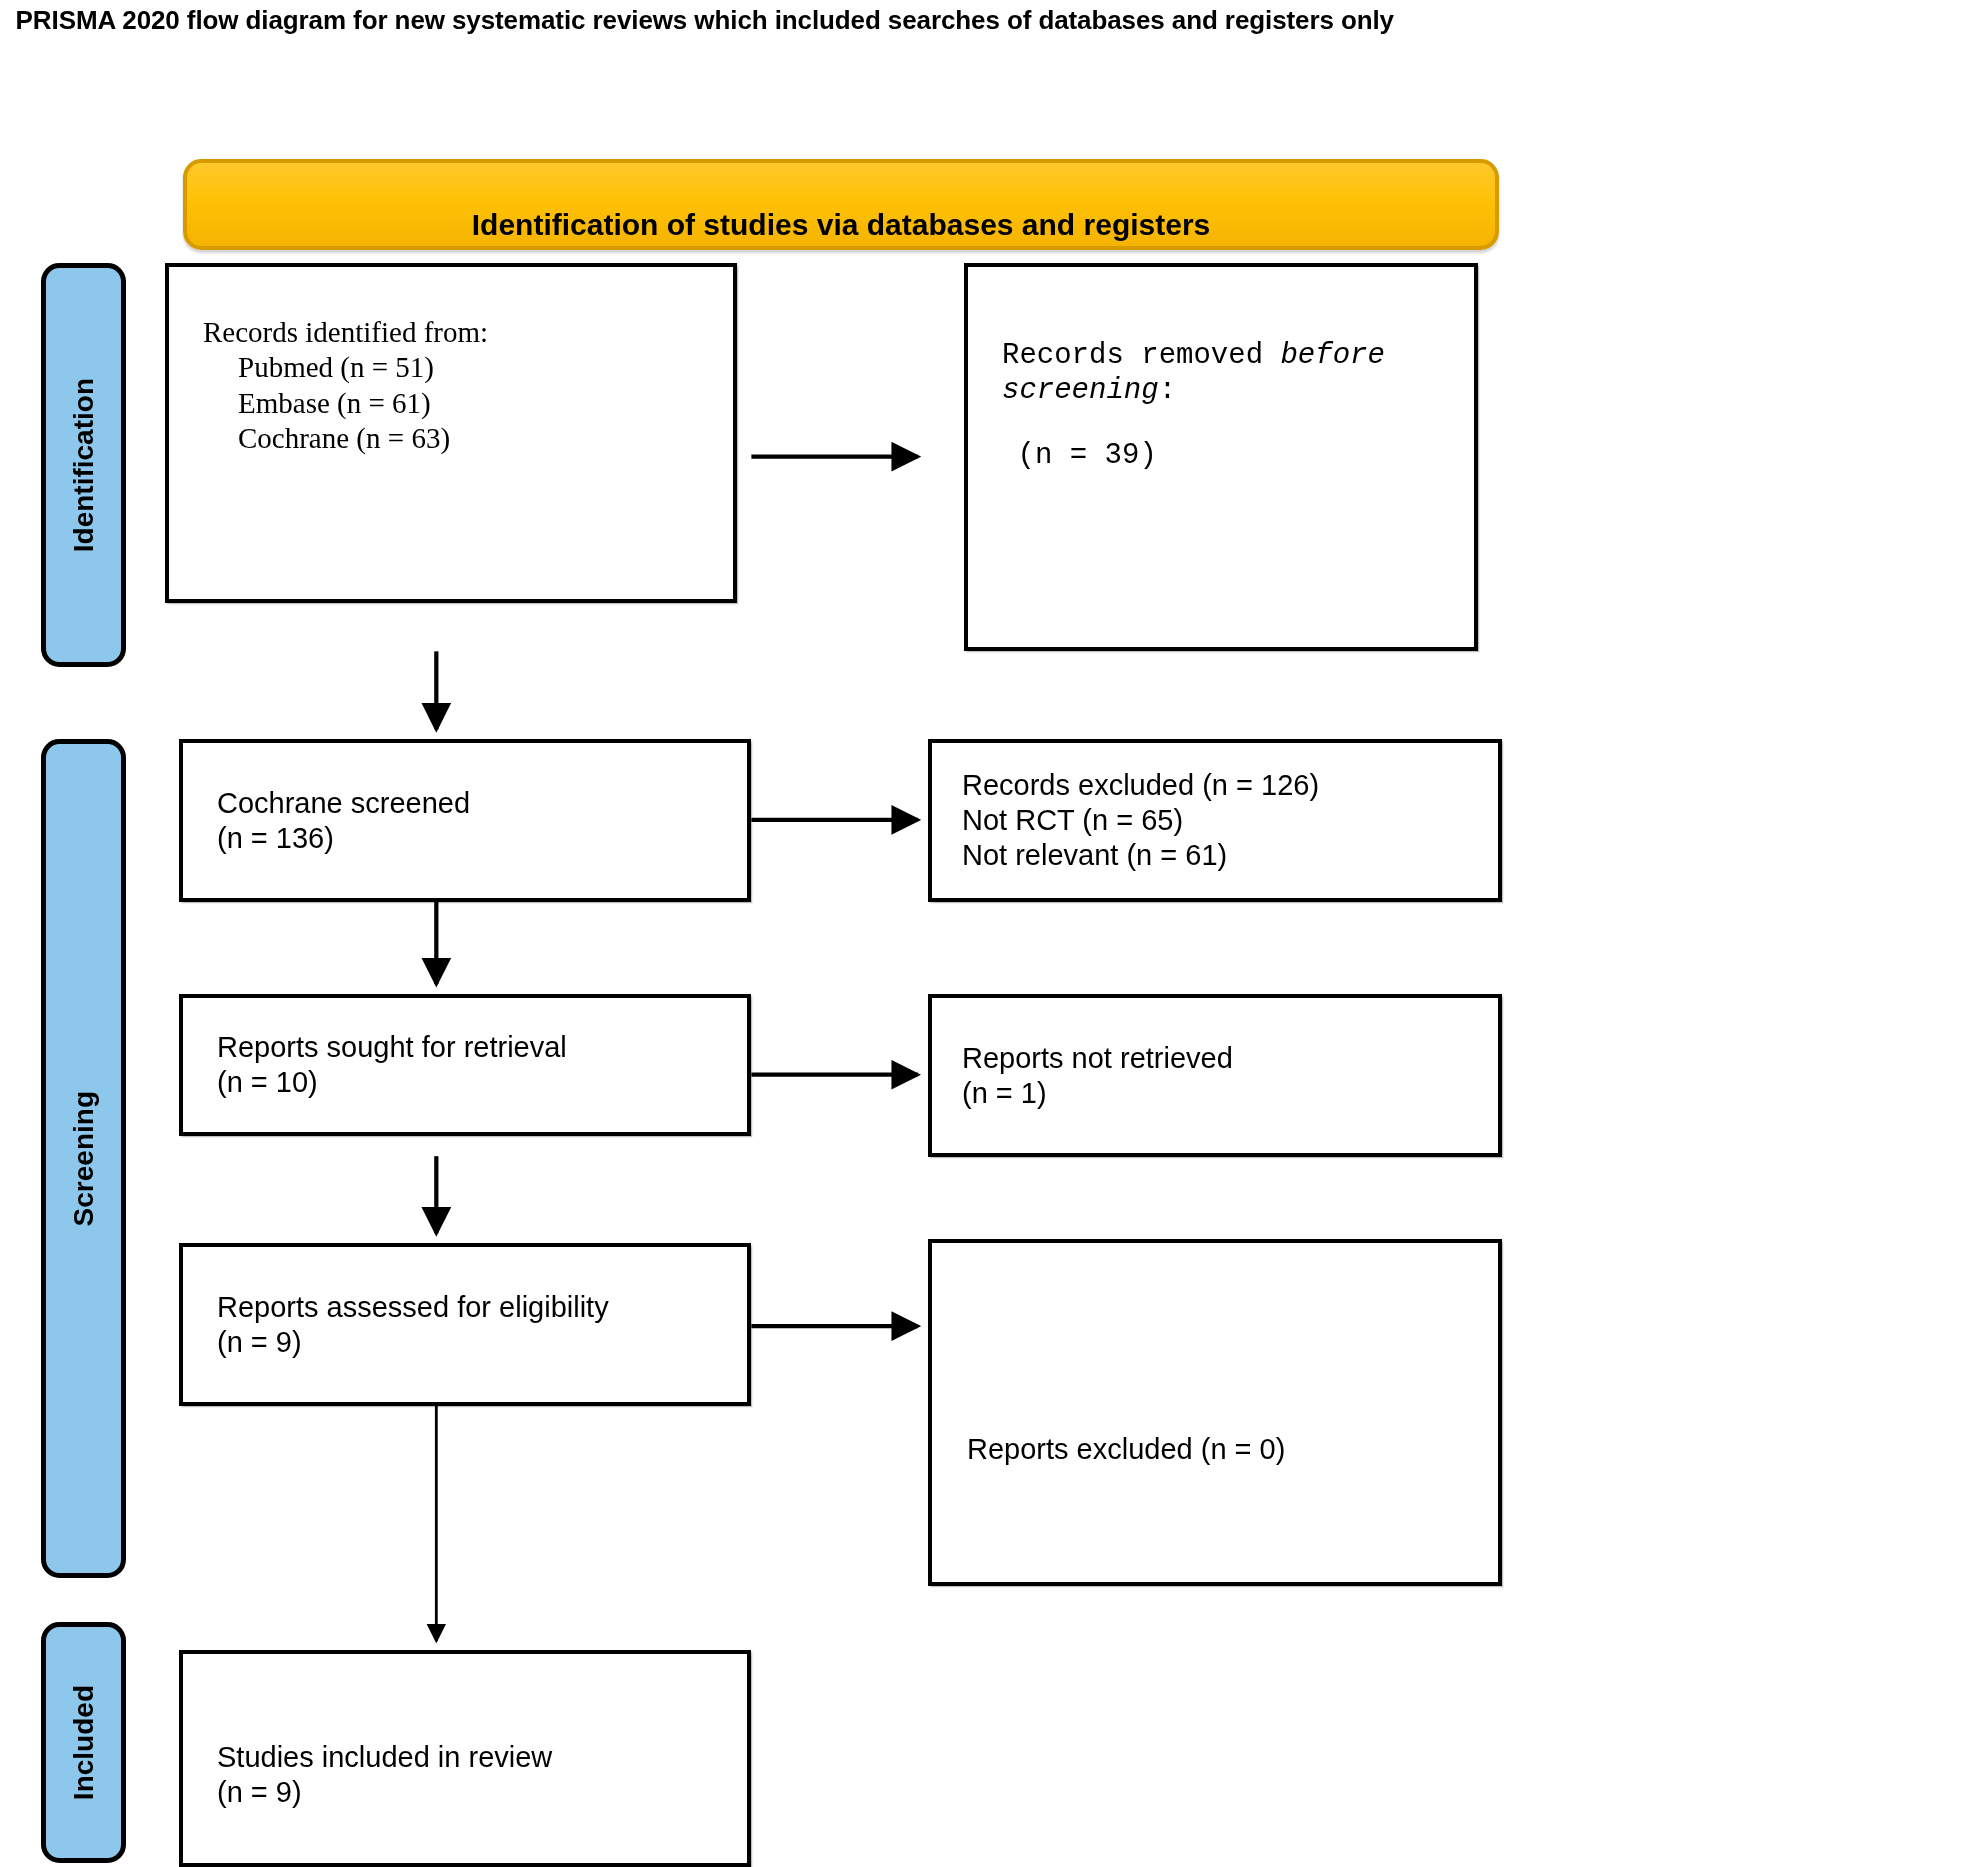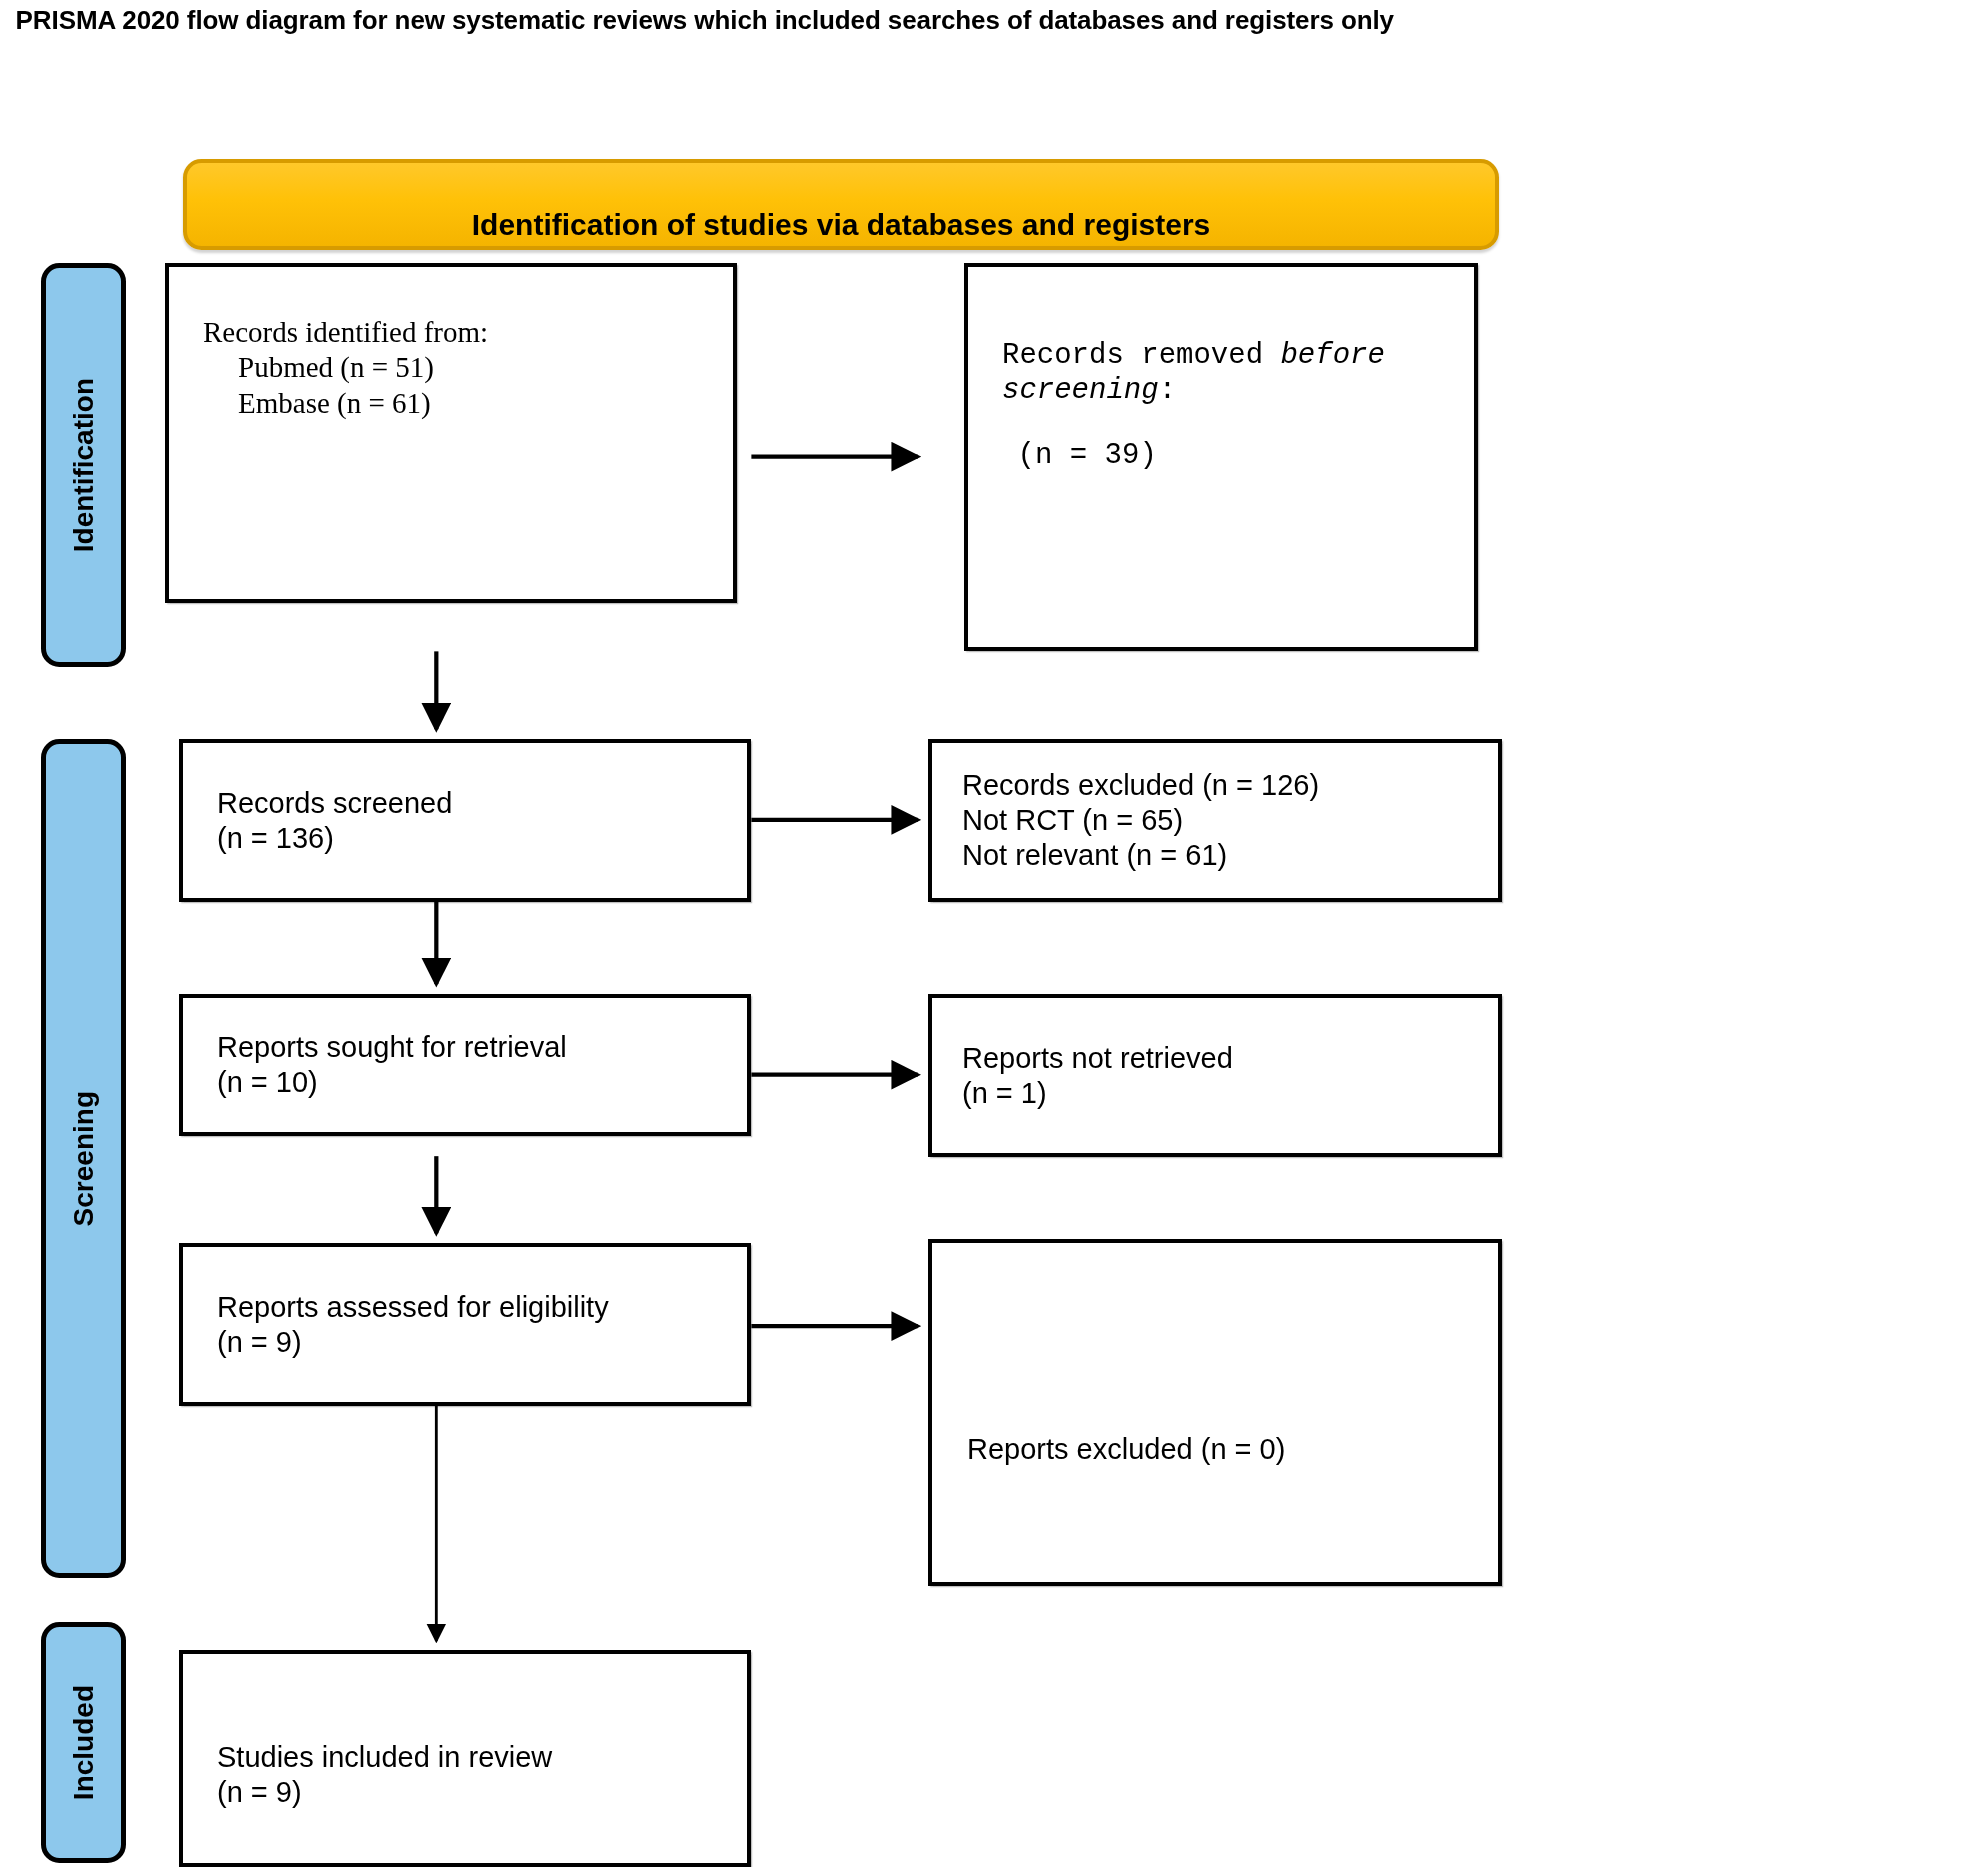--- a/index.html
+++ b/index.html
@@ -128,34 +128,35 @@
 
   <div class="section-header" style="left:183px; top:159px; width:1316px; height:91px;">
     <span class="section-title">Identification of studies via databases and registers</span>
   </div>
 
   <div class="flow-box" style="left:165px; top:263px; width:572px; height:340px;font-family:Liberation Serif, serif;">
     <div class="box-text pos-top">
       <span class="line">Records identified from:</span>
       <span class="line indent">Pubmed (n = 51)</span>
       <span class="line indent">Embase (n = 61)</span>
+      <span class="line indent">Cochrane (n = 63)</span>
     </div>
   </div>
 
   <div class="flow-box" style="left:964px; top:263px; width:514px; height:388px;font-family:Liberation Mono, monospace;">
     <div class="box-text pos-upper" style="top:71px;">
       <span class="line"><span>Records removed </span><em>before</em></span>
       <span class="line"><em>screening</em><span>:</span></span>
       <span class="line indent-sm">(n = 39)</span>
     </div>
   </div>
 
   <div class="flow-box" style="left:179px; top:739px; width:572px; height:163px;">
     <div class="box-text pos-mid">
-      <span class="line">Records screened</span>
+      <span class="line">Cochrane screened</span>
       <span class="line">(n = 136)</span>
     </div>
   </div>
 
   <div class="flow-box" style="left:928px; top:739px; width:574px; height:163px;">
     <div class="box-text pos-mid" style="left:30px;">
       <span class="line">Records excluded (n = 126)</span>
       <span class="line">Not RCT (n = 65)</span>
       <span class="line">Not relevant (n = 61)</span>
     </div>

